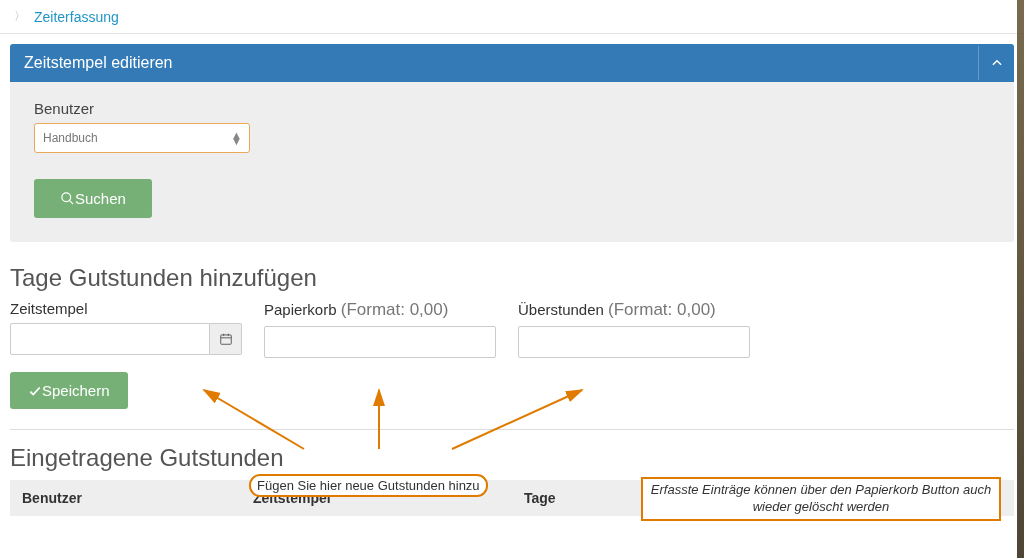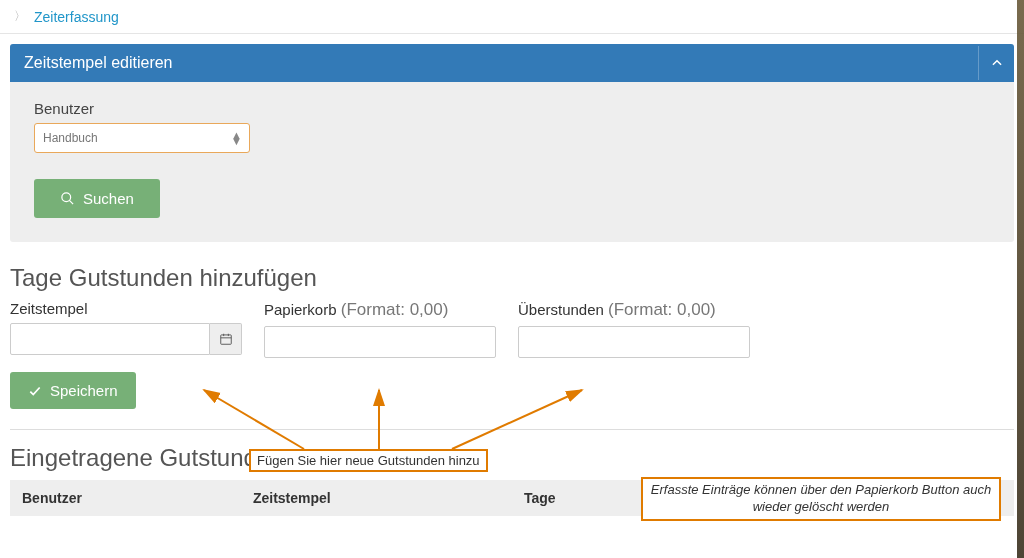--- a/index.html
+++ b/index.html
@@ -15,21 +15,21 @@
   .panel { background: #eee; border-radius: 3px; overflow: hidden; margin-bottom: 22px; }
   .panel-header { background: #337ab7; color: #fff; display: flex; justify-content: space-between; align-items: center; padding: 10px 14px; font-size: 16px; }
   .panel-header .collapse { width: 36px; height: 100%; display: flex; align-items: center; justify-content: center; border-left: 1px solid rgba(255,255,255,0.25); margin: -10px -14px -10px 0; padding: 10px 0; }
   .panel-body { padding: 18px 24px 24px 24px; }
 
   .form-label { color: #444; margin-bottom: 6px; display: block; font-size: 15px; }
   .select-wrap { position: relative; width: 216px; }
   .select { width: 100%; height: 30px; background: #fff; border: 1px solid #e9a85a; border-radius: 3px; padding: 4px 8px; color: #777; font-size: 12px; appearance: none; -webkit-appearance: none; }
   .select-caret { position: absolute; right: 8px; top: 50%; transform: translateY(-50%); color: #888; font-size: 11px; line-height: 6px; pointer-events: none; }
 
-  .btn { border: none; border-radius: 3px; cursor: pointer; font-size: 15px; display: inline-flex; align-items: center; gap: 8px; }
+  .btn { border: none; border-radius: 3px; cursor: pointer; font-size: 15px; display: inline-flex; align-items: center; gap: 0; }
   .btn-green { background: #77b077; color: #fff; padding: 11px 26px; }
   .btn-green.btn-save { padding: 10px 18px; }
 
   .section-heading { font-size: 24px; font-weight: 400; color: #555; margin: 6px 0 8px 0; }
 
   .form-row { display: flex; gap: 22px; }
   .form-col { display: flex; flex-direction: column; }
   .form-col label { font-size: 15px; color: #333; margin-bottom: 6px; }
   .form-col .hint { font-size: 17px; color: #777; font-weight: 400; }
   .input { height: 32px; border: 1px solid #ccc; background: #fff; border-radius: 2px; padding: 4px 8px; font-size: 14px; }
@@ -139,21 +139,21 @@
       <tr>
         <th style="width:23%">Benutzer</th>
         <th style="width:27%">Zeitstempel</th>
         <th style="width:20%">Tage</th>
         <th>Überstunden</th>
       </tr>
     </thead>
   </table>
 </div>
 
-<div class="callout" style="left:249px; top:449px;">Fügen Sie hier neue Gutstunden hinzu</div>
+<div class="callout" style="left:249px; top:474px;border-radius:11px;">Fügen Sie hier neue Gutstunden hinzu</div>
 <div class="callout" style="left:641px; top:477px; line-height:1.3; text-align:center; white-space:normal; width:360px; padding:3px 4px;font-style:italic;">Erfasste Einträge können über den Papierkorb Button auch wieder gelöscht werden</div>
 
 <svg class="arrow-svg" style="left:0; top:0;" width="1024" height="558">
   <defs>
     <marker id="ah" markerWidth="10" markerHeight="10" refX="8" refY="3" orient="auto">
       <path d="M0,0 L9,3 L0,6 Z" fill="#e07b00"></path>
     </marker>
   </defs>
   <line x1="304" y1="449" x2="204" y2="390" stroke="#e07b00" stroke-width="2" marker-end="url(#ah)"></line>
   <line x1="379" y1="449" x2="379" y2="390" stroke="#e07b00" stroke-width="2" marker-end="url(#ah)"></line>

